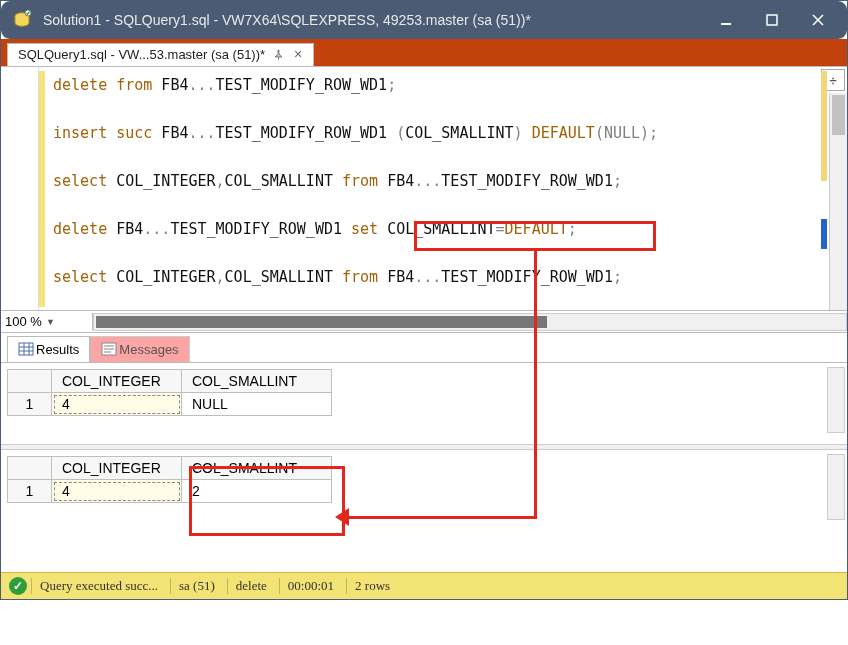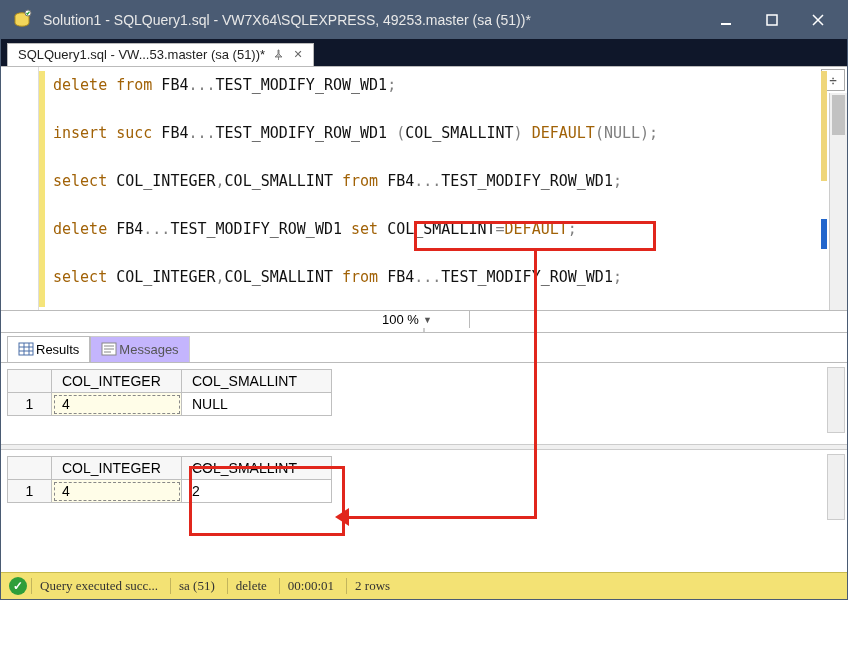--- a/index.html
+++ b/index.html
@@ -24,20 +24,21 @@
   }
   
   .titlebar {
     background: #4a5b73;
     color: #fff;
     display: flex;
     align-items: center;
     height: 38px;
     padding: 0 6px 0 10px;
     gap: 10px;
+    border-radius: 9px;
   }
   .titlebar .app-icon {
     width: 22px; height: 22px;
     display: flex; align-items: center; justify-content: center;
   }
   .titlebar .title-text {
     flex: 1;
     font-size: 14px;
     color: #e8e8e8;
     white-space: nowrap;
@@ -45,21 +46,21 @@
   }
   .titlebar .win-controls { display: flex; gap: 0; }
   .titlebar .win-btn {
     width: 46px; height: 30px;
     display: flex; align-items: center; justify-content: center;
     color: #fff;
   }
 
   
   .tabstrip {
-    background: #0f172a;
+    background: #c2410c;
     display: flex;
     align-items: flex-end;
     height: 28px;
     padding-left: 6px;
     border-bottom: 1px solid #bbb;
   }
   .doc-tab {
     background: #fff;
     border: 1px solid #bbb;
     border-bottom: none;
@@ -139,21 +140,20 @@
     position:absolute; right:20px; top:152px; width:6px; height:30px; background:#2266cc;
   }
 
   
   .zoomrow {
     display: flex;
     align-items: center;
     height: 22px;
     border-bottom: 1px solid #bbb;
     background: #fff;
-    flex-direction: column;
   }
   .zoom-combo {
     width: 92px;
     padding: 1px 4px;
     border-right: 1px solid #bbb;
     display: flex; align-items: center; gap: 4px;
   }
   .zoom-combo .chev { font-size: 9px; color: #555; }
   .hscroll {
     flex: 1;
@@ -178,21 +178,21 @@
     border-bottom: 1px solid #bbb;
   }
   .res-tab {
     display: flex; align-items: center; gap: 2px;
     padding: 4px 10px 5px;
     border: 1px solid #bbb;
     border-bottom: none;
     background: #fff;
     font-size: 13px;
   }
-  .res-tab.inactive { background: #c4b5fd; color: #555; border-top:1px solid #ccc; border-right:1px solid #ccc;}
+  .res-tab.inactive { background: #fca5a5; color: #555; border-top:1px solid #ccc; border-right:1px solid #ccc;}
   .res-tab .tab-icon { width:16px; height:16px; }
 
   
   .results-body {
     flex: 1;
     background: #fff;
     overflow: hidden;
     display: flex;
     flex-direction: column;
     position: relative;

